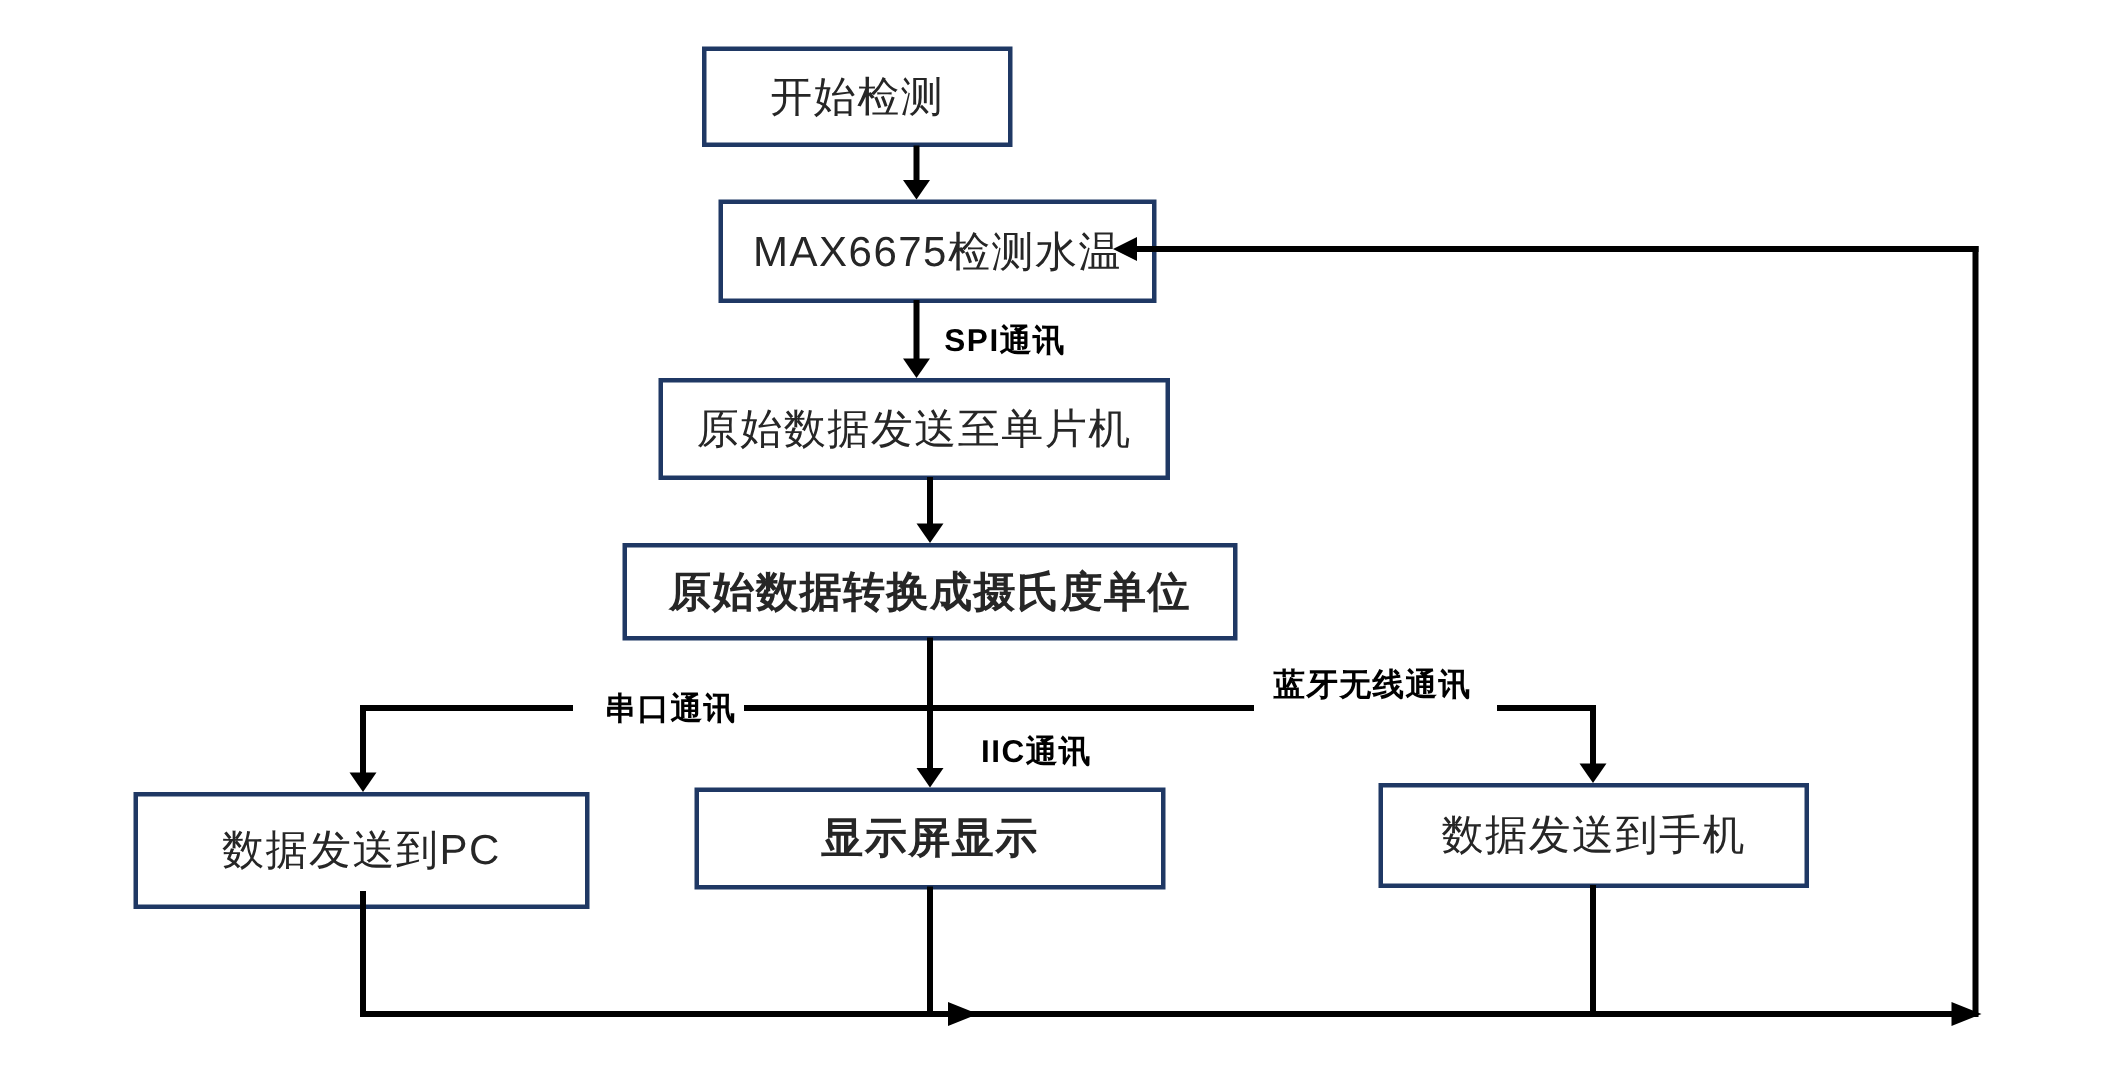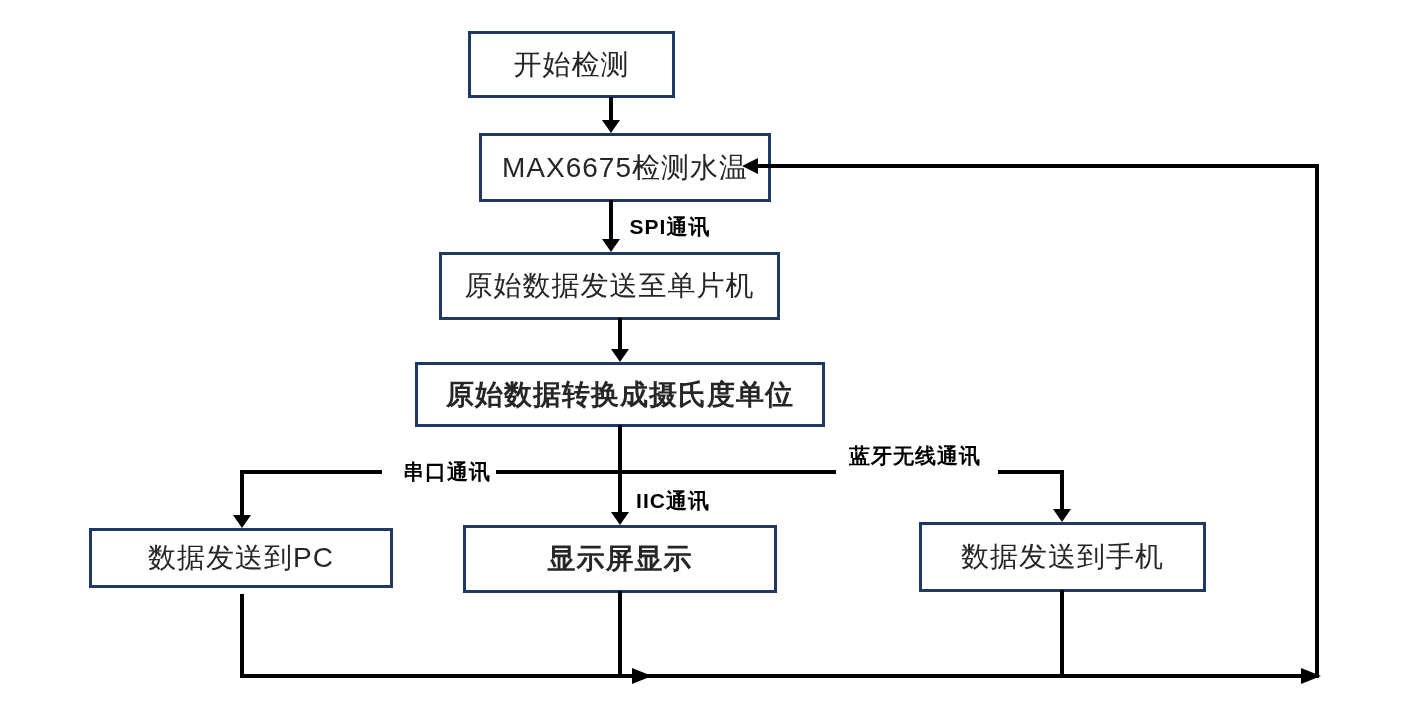--- a/index.html
+++ b/index.html
@@ -68,21 +68,21 @@
   </div>
 
   <div class="node" style="left:439px; top:252px; width:341px; height:68px;">
     <span>原始数据发送至单片机</span>
   </div>
 
   <div class="node" style="left:415px; top:362px; width:410px; height:65px;font-weight:bold;">
     <span>原始数据转换成摄氏度单位</span>
   </div>
 
-  <div class="node" style="left:89px; top:528px; width:304px; height:60px;">
+  <div class="node" style="left:89px; top:528px; width:304px; height:78px;">
     <span>数据发送到PC</span>
   </div>
 
   <div class="node" style="left:463px; top:525px; width:314px; height:68px;font-weight:bold;">
     <span>显示屏显示</span>
   </div>
 
   <div class="node" style="left:919px; top:522px; width:287px; height:70px;">
     <span>数据发送到手机</span>
   </div>
@@ -116,16 +116,16 @@
   <div class="ln" style="left:240px; top:674px; width:1063px; height:4px;"></div>
   <div class="arr arr-right" style="left:632px; top:668px;"></div>
   <div class="arr arr-right" style="left:1301px; top:668px;"></div>
 
   <div class="ln" style="left:1315px; top:164px; width:4px; height:514px;"></div>
   <div class="ln" style="left:756px; top:164px; width:563px; height:4px;"></div>
   <div class="arr arr-left" style="left:742px; top:158px;"></div>
 
   <div class="edge-label" style="left:670px; top:227px;">SPI通讯</div>
   <div class="edge-label" style="left:447px; top:472px;">串口通讯</div>
-  <div class="edge-label" style="left:673px; top:501px;">IIC通讯</div>
+  <div class="edge-label" style="left:691px; top:501px;">IIC通讯</div>
   <div class="edge-label" style="left:915px; top:456px;">蓝牙无线通讯</div>
 
 </div>
 
 </body></html>

